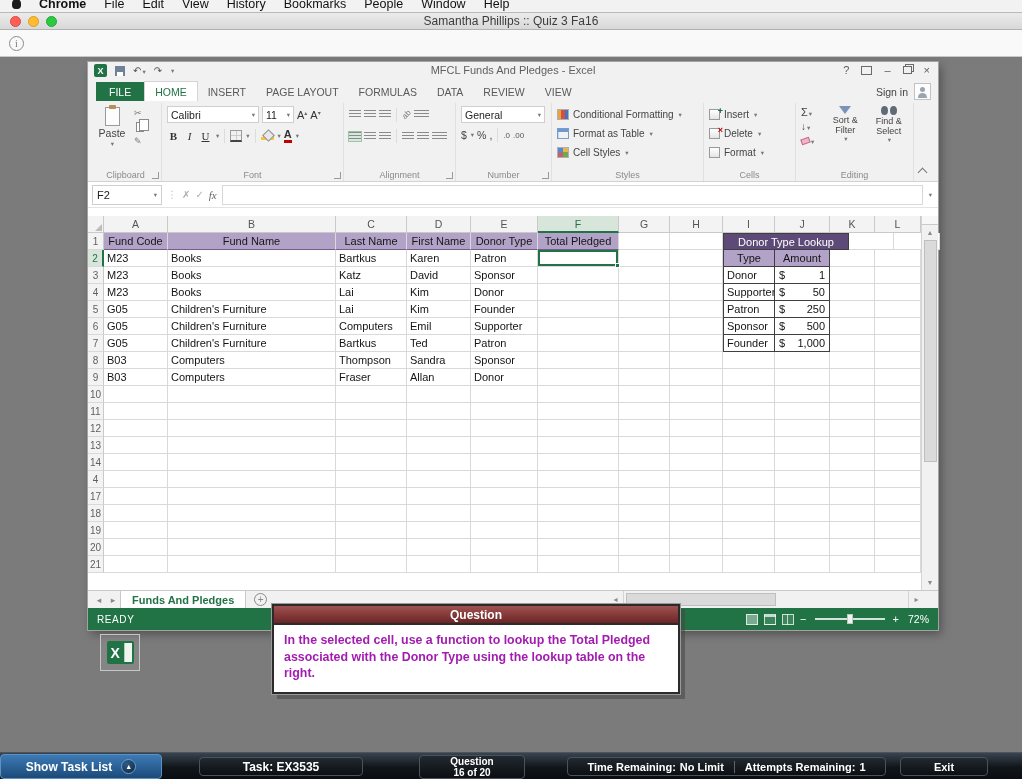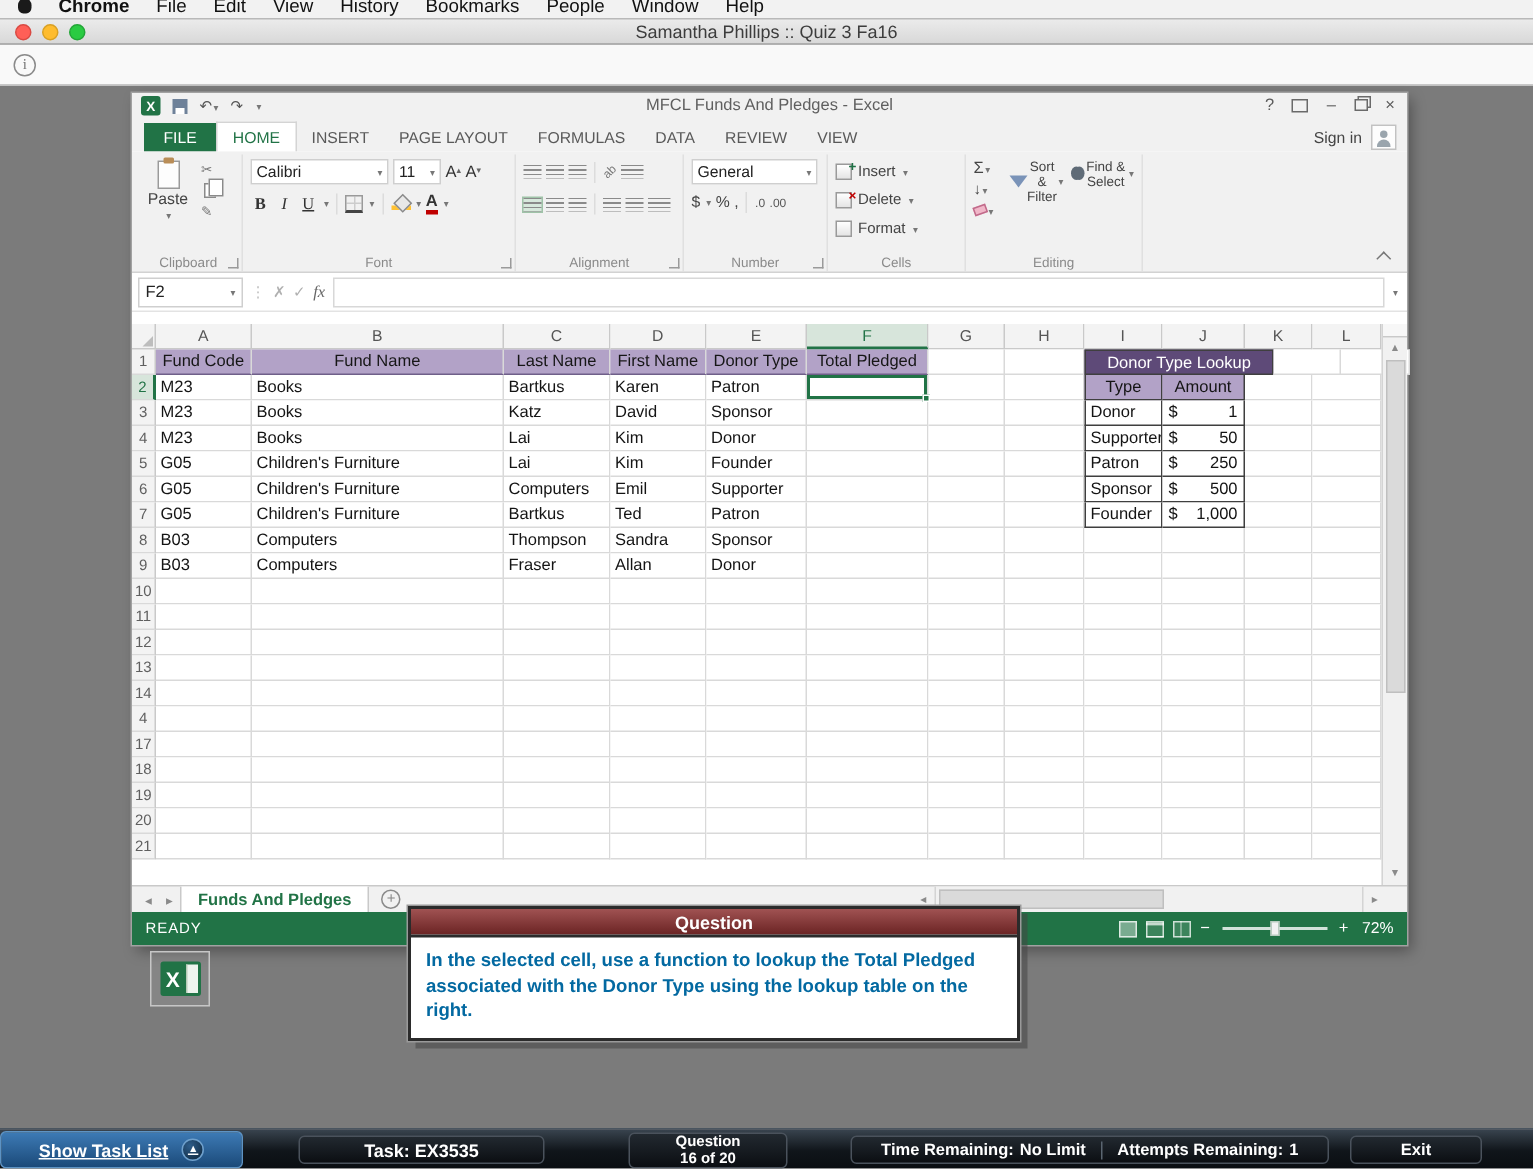--- a/index.html
+++ b/index.html
@@ -86,21 +86,21 @@
 .cficon{flex:none;width:12px;height:11px;background:linear-gradient(90deg,#e8a33d 34%,#d94f3d 34% 67%,#4472c4 67%);border:1px solid #b0b0b0;}
 .faticon{flex:none;width:12px;height:11px;border:1px solid #7a9cc6;background:linear-gradient(#6a9ad0 0 3px,#fff 3px);background-image:linear-gradient(#6a9ad0 0 3px,transparent 3px),linear-gradient(90deg,#c6d6ea 0 1px,transparent 1px 5px);}
 .csicon{flex:none;width:12px;height:11px;border:1px solid #b0b0b0;background:conic-gradient(#e8b64c 0 25%,#74a84c 0 50%,#d05c5c 0 75%,#5c85d0 0);}
 .sq{flex:none;width:11px;height:11px;border:1px solid #9a9a9a;background:linear-gradient(#fff,#e4e4e4);position:relative;}
 .badge{position:absolute;right:-4px;top:-4px;font-size:9px;font-weight:bold;}
 .badge.g{color:#1e7145;}
 .badge.r{color:#c00000;}
 .ed-mini{display:flex;flex-direction:column;gap:3px;font-size:10px;color:#444;width:22px;}
 .sigma{font-size:11px;color:#444;}
 .eraser{display:inline-block;width:9px;height:6px;background:#f0b6c8;border:1px solid #c06a8a;transform:rotate(-20deg);}
-.ed-btn{display:flex;flex-direction:row;align-items:center;width:42px;color:#444;}
+.ed-btn{display:flex;flex-direction:column;align-items:center;width:42px;color:#444;}
 .edlab{font-size:9px;line-height:10px;text-align:center;white-space:normal;}
 .funnel{width:0;height:0;border-left:6px solid transparent;border-right:6px solid transparent;border-top:8px solid #7a93b8;margin-bottom:1px;}
 .binoc{position:relative;width:16px;height:9px;margin-bottom:1px;}
 .binoc::before,.binoc::after{content:"";position:absolute;top:0;width:7px;height:9px;border-radius:50%;background:#5f6b77;}
 .binoc::before{left:0;}
 .binoc::after{right:0;}
 .collapse{position:absolute;right:12px;bottom:5px;width:7px;height:7px;border-left:1.5px solid #777;border-top:1.5px solid #777;transform:rotate(45deg);}
 
 
 .fbar{height:26px;background:#fff;border-bottom:1px solid #e3e3e3;display:flex;align-items:center;padding:0 4px;gap:5px;}
@@ -168,25 +168,25 @@
 
 
 .sim-taskbtn{position:absolute;left:100px;top:634px;width:40px;height:37px;border:1px solid #c6c6c6;background:rgba(255,255,255,.08);display:flex;align-items:center;justify-content:center;}
 .xl-logo{position:relative;width:27px;height:23px;background:var(--excel-green,#217346);border-radius:2px;display:flex;align-items:center;}
 .xl-x{color:#fff;font-weight:bold;font-size:14px;margin-left:4px;}
 .xl-page{position:absolute;right:2px;top:2px;width:8px;height:19px;background:#eef4ee;border-left:1px solid #b7cbb7;}
 
 
 .qdialog{position:absolute;left:272px;top:604px;width:408px;background:#fff;border:2px solid #2b2b2b;outline:1px solid #9a9a9a;box-shadow:5px 5px 0 rgba(70,70,70,.55);z-index:40;}
 .qtitle{height:19px;background:linear-gradient(var(--dialog-maroon-light,#a05252),var(--dialog-maroon,#6b2424));border-bottom:2px solid #2b2b2b;color:#fff;font-weight:bold;font-size:12px;display:flex;align-items:center;justify-content:center;}
-.qbody{padding:7px 10px 10px;font-size:12.4px;font-weight:bold;color:#0369a1;line-height:1.35;}
+.qbody{padding:7px 10px 10px;font-size:12.4px;font-weight:bold;color:#a21caf;line-height:1.35;}
 
 
 .taskbar{position:absolute;left:0;right:0;bottom:0;height:27px;background:linear-gradient(#39444f,#10151a 55%,#0a0e12);border-top:1px solid #4a5560;z-index:50;}
-.show-btn{position:absolute;left:0;top:1px;height:25px;width:162px;background:linear-gradient(#3d7ab5,#1b4a79);border:1px solid #5d93c4;border-radius:4px;color:#fff;font-weight:bold;font-size:12px;display:flex;align-items:center;justify-content:center;gap:9px;text-decoration:underline;}
+.show-btn{position:absolute;left:0;top:1px;height:25px;width:162px;background:linear-gradient(#3d7ab5,#1b4a79);border:1px solid #5d93c4;border-radius:4px;color:#fff;font-weight:bold;font-size:12px;display:flex;align-items:center;justify-content:center;gap:9px;}
 .show-icon{width:15px;height:15px;border-radius:50%;background:radial-gradient(circle at 35% 30%,#2e5d8a,#0d2438);border:1px solid #6fa0cc;color:#fff;font-size:7px;display:flex;align-items:center;justify-content:center;}
 .pill{position:absolute;background:linear-gradient(#222930,#0b0e12);border:1px solid #4a525c;border-radius:4px;color:#fff;display:flex;align-items:center;justify-content:center;}
 .task-pill{left:199px;top:4px;width:164px;height:19px;font-size:12px;font-weight:bold;}
 .q-pill{left:419px;top:2px;width:106px;height:24px;flex-direction:column;line-height:11px;}
 .q-pill .q1,.q-pill .q2{font-size:10px;font-weight:bold;}
 .time-pill{left:567px;top:4px;width:319px;height:19px;font-size:11px;font-weight:bold;gap:4px;}
 .tp-div{width:1px;height:12px;background:#5a6570;margin:0 6px;}
 .exit-pill{left:900px;top:4px;width:88px;height:19px;font-size:11px;font-weight:bold;}
 </style>
 </head>
@@ -344,20 +344,40 @@
           <span class="sym">,</span>
           <span class="vsep"></span>
           <span class="dec">.0</span>
           <span class="dec">.00</span>
         </div>
       </div>
       <div class="glabel">Number</div>
       <div class="dl"></div>
     </div>
 
+    <div class="rgroup" style="width:152px">
+      <div class="rcol" style="gap:2px">
+        <div class="srow">
+          <span class="cficon"></span>
+          <span>Conditional Formatting</span>
+            <span class="ca">▾</span>
+        </div>
+        <div class="srow">
+          <span class="faticon"></span>
+          <span>Format as Table</span>
+            <span class="ca">▾</span>
+        </div>
+        <div class="srow">
+          <span class="csicon"></span>
+          <span>Cell Styles</span>
+            <span class="ca">▾</span>
+        </div>
+      </div>
+      <div class="glabel">Styles</div>
+    </div>
 
     <div class="rgroup" style="width:92px">
       <div class="rcol" style="gap:2px">
         <div class="srow">
           <span class="sq">
               <span class="badge g">+</span>
             </span>
           <span>Insert</span>
             <span class="ca">▾</span>
         </div>

